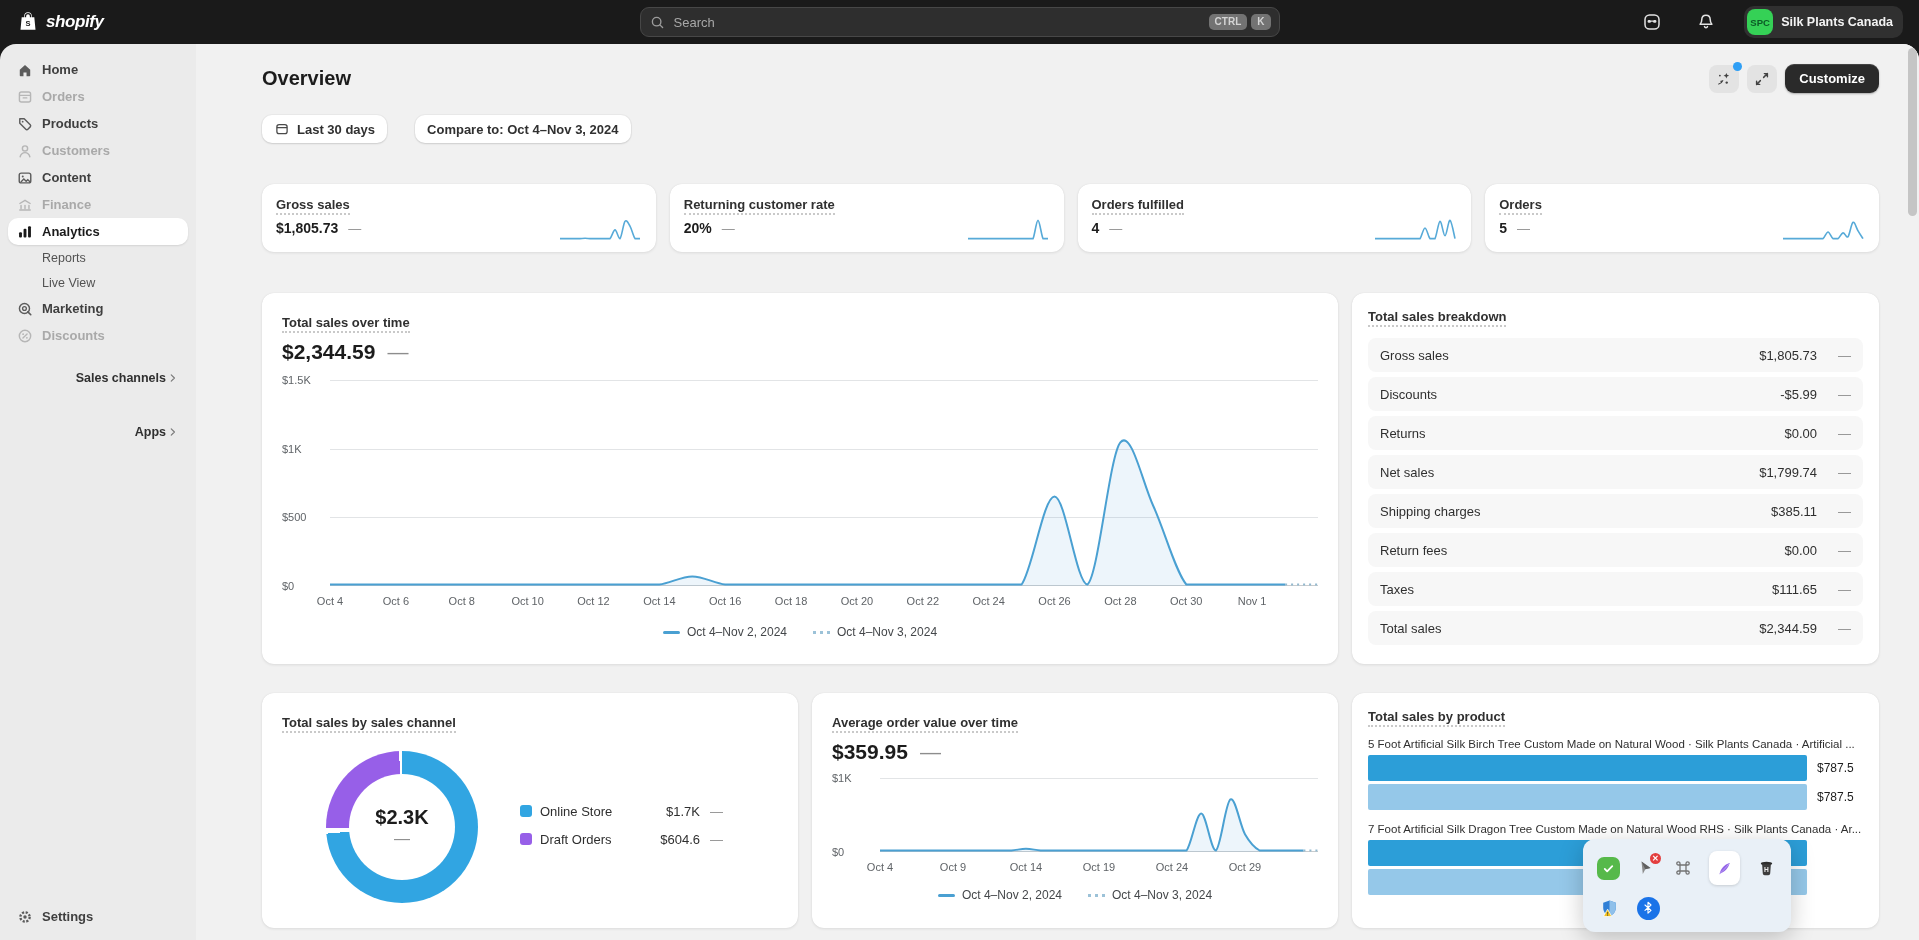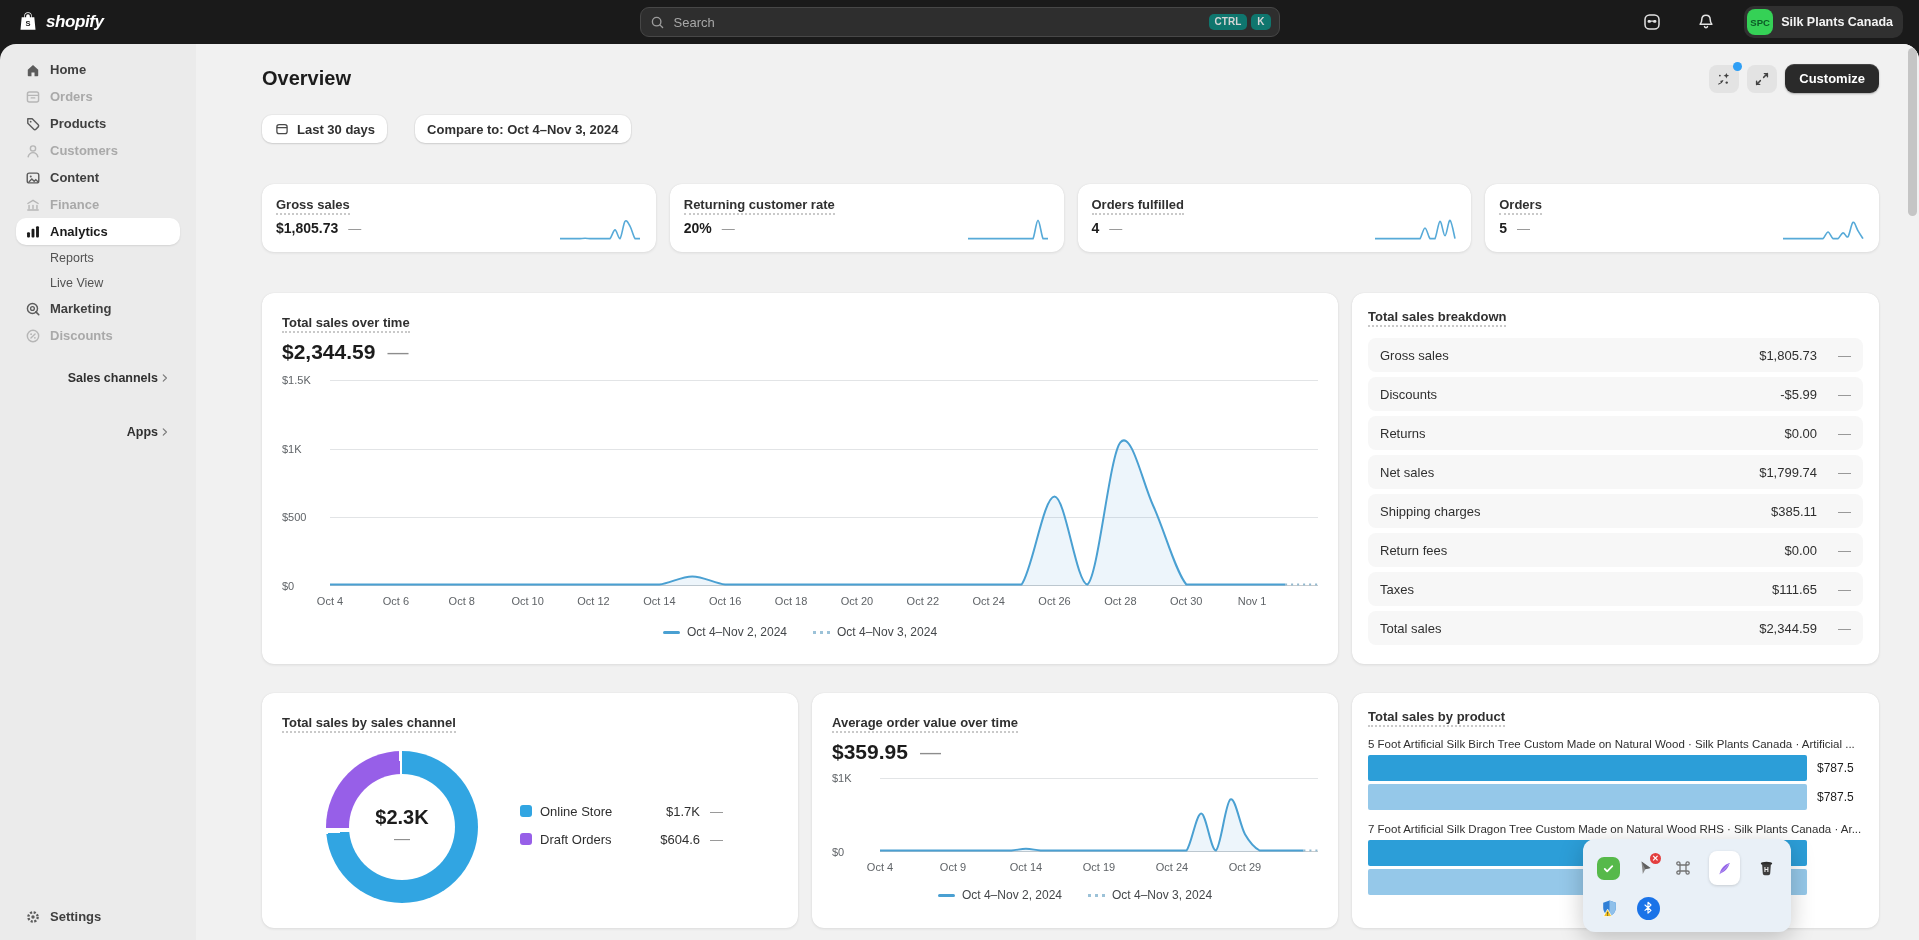--- a/index.html
+++ b/index.html
@@ -7,31 +7,31 @@
   *{box-sizing:border-box;}
   
   .topbar{height:44px;display:flex;align-items:center;padding:0 16px;position:relative;color:#fff;}
   .logo{display:flex;align-items:center;gap:6px;}
   .logo svg{width:24px;height:24px;}
   .logo-text{font-size:17px;font-weight:800;font-style:italic;letter-spacing:-.4px;color:#fff;}
   .search{position:absolute;left:50%;transform:translateX(-50%);width:640px;height:30px;background:#2e2e2e;border:1px solid #474747;border-radius:9px;display:flex;align-items:center;gap:8px;padding:0 8px;}
   .search svg{width:17px;height:17px;flex:0 0 auto;}
   .search-ph{font-size:13px;color:#a8a8a8;}
   .kbd-group{margin-left:auto;display:flex;gap:4px;}
-  .kbd{background:#0f766e;color:#d4d4d4;font-size:10px;font-weight:700;padding:3px 6px;border-radius:5px;line-height:1;}
+  .kbd{background:#737373;color:#d4d4d4;font-size:10px;font-weight:700;padding:3px 6px;border-radius:5px;line-height:1;}
   .top-right{margin-left:auto;display:flex;align-items:center;gap:22px;}
   .top-icon-btn{width:32px;height:32px;display:flex;align-items:center;justify-content:center;background:transparent;border:none;cursor:pointer;padding:0;}
   .top-icon-btn svg{width:20px;height:20px;}
   .store-chip{display:flex;align-items:center;gap:8px;background:#303030;border-radius:10px;padding:3px 10px 3px 3px;height:32px;cursor:pointer;}
   .avatar{width:26px;height:26px;border-radius:8px;background:#35d156;color:#0b5a26;font-size:9.5px;font-weight:800;display:flex;align-items:center;justify-content:center;}
   .store-name{font-size:12.5px;font-weight:700;color:#f3f3f3;}
   
   .surface{height:896px;background:#ebebeb;border-radius:16px 16px 0 0;display:flex;position:relative;overflow:hidden;}
   
-  .sidebar{width:196px;flex:0 0 196px;padding:12px 16px 10px;display:flex;flex-direction:column;}
+  .sidebar{width:196px;flex:0 0 196px;padding:12px 8px 10px;display:flex;flex-direction:column;}
   .nav-item{display:flex;align-items:center;gap:8px;height:27px;padding:0 8px;border-radius:10px;font-size:13px;font-weight:600;color:#3f3f3f;cursor:pointer;}
   .nav-item .nav-ic{width:18px;height:18px;color:#5c5c5c;display:flex;}
   .nav-item .nav-ic svg{width:18px;height:18px;}
   .nav-item.active{background:#fff;color:#1a1a1a;font-weight:700;box-shadow:0 1px 2px rgba(0,0,0,.1);}
   .nav-item.active .nav-ic{color:#1a1a1a;}
   .nav-item.disabled{color:#a9a9a9;}
   .nav-item.disabled .nav-ic{color:#b6b6b6;}
   .nav-sub{height:25px;display:flex;align-items:center;padding-left:34px;border-radius:10px;font-size:12.5px;font-weight:500;color:#525252;cursor:pointer;}
   .nav-section{margin-top:16px;display:flex;align-items:center;justify-content:flex-end;padding:0 8px;height:26px;font-size:12.5px;font-weight:700;color:#303030;cursor:pointer;}
   .nav-section svg{width:14px;height:14px;opacity:.7;}

